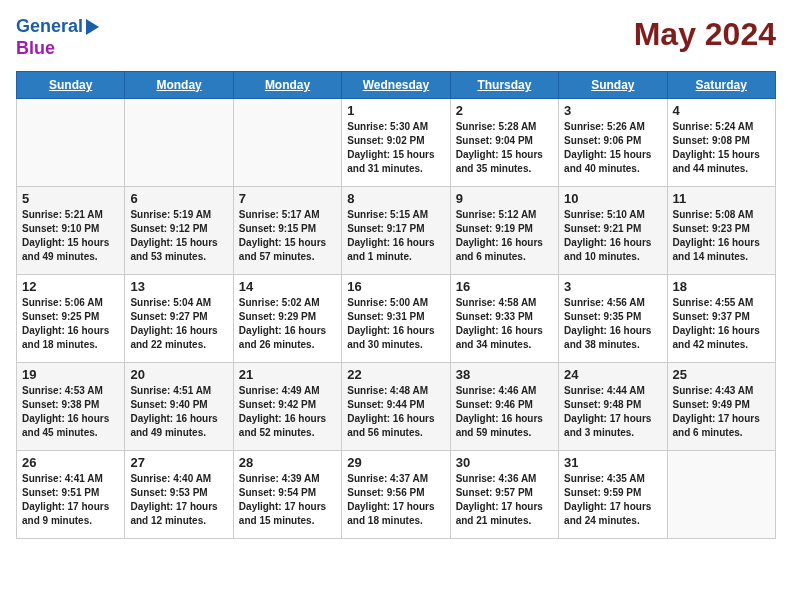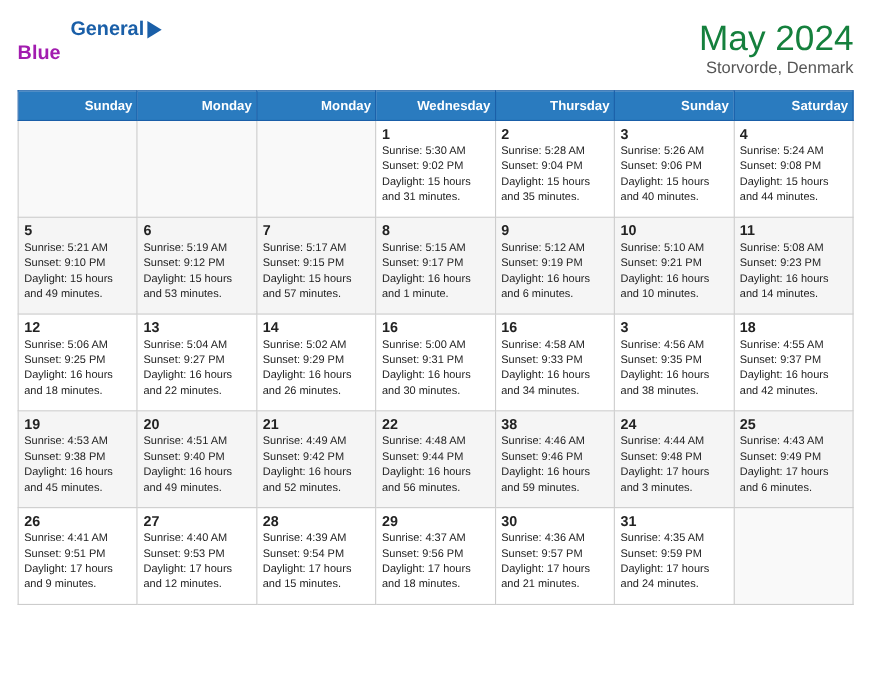--- a/index.html
+++ b/index.html
@@ -19,40 +19,41 @@
     .logo {
       display: flex;
       align-items: center;
       gap: 4px;
     }
     .title-block {
       text-align: right;
     }
     .month-year {
       font-size: 32px;
-      font-weight: normal;
-      color: #15803d;
+      font-weight: bold;
+      color: #7f1d1d;
     }
     .location {
       font-size: 15px;
       color: #555;
     }
     table {
       width: 100%;
       border-collapse: collapse;
       table-layout: fixed;
     }
     th {
       background: #2a7bbf;
       color: #fff;
       font-size: 12px;
       font-weight: bold;
       padding: 6px 4px;
-      text-align: right;
+      text-align: center;
       border: 1px solid #1a5fa8;
+      text-decoration: underline;
     }
     td {
       vertical-align: top;
       border: 1px solid #ccc;
       padding: 4px 5px;
       font-size: 10px;
       color: #222;
       height: 88px;
       background: #fff;
     }
@@ -60,38 +61,38 @@
       background: #f5f5f5;
     }
     .day-num {
       font-size: 13px;
       font-weight: bold;
       margin-bottom: 2px;
     }
     .day-info {
       font-size: 10px;
       line-height: 1.4;
+      font-weight: bold;
     }
     .empty-cell {
       background: #f9f9f9;
     }
   </style>
 </head>
 <body>
 
 <div class="header">
   <div class="logo">
     <div>
-      <div style="font-size:18px;font-weight:bold;color:#1a5fa8;line-height:1.2;margin-left:48px;">General<span style="display:inline-block;width:0;height:0;border-left:13px solid #1a5fa8;border-top:8px solid transparent;border-bottom:8px solid transparent;margin-left:3px;vertical-align:middle;"></span></div>
+      <div style="font-size:18px;font-weight:bold;color:#1a5fa8;line-height:1.2;">General<span style="display:inline-block;width:0;height:0;border-left:13px solid #1a5fa8;border-top:8px solid transparent;border-bottom:8px solid transparent;margin-left:3px;vertical-align:middle;"></span></div>
       <div style="font-size:18px;font-weight:bold;color:#a21caf;line-height:1.2;">Blue</div>
     </div>
   </div>
   <div class="title-block">
     <div class="month-year">May 2024</div>
-    <div class="location">Storvorde, Denmark</div>
   </div>
 </div>
 
 <table>
   <thead>
     <tr>
     <th>Sunday</th>
         <th>Monday</th>
         <th>Monday</th>
         <th>Wednesday</th>

